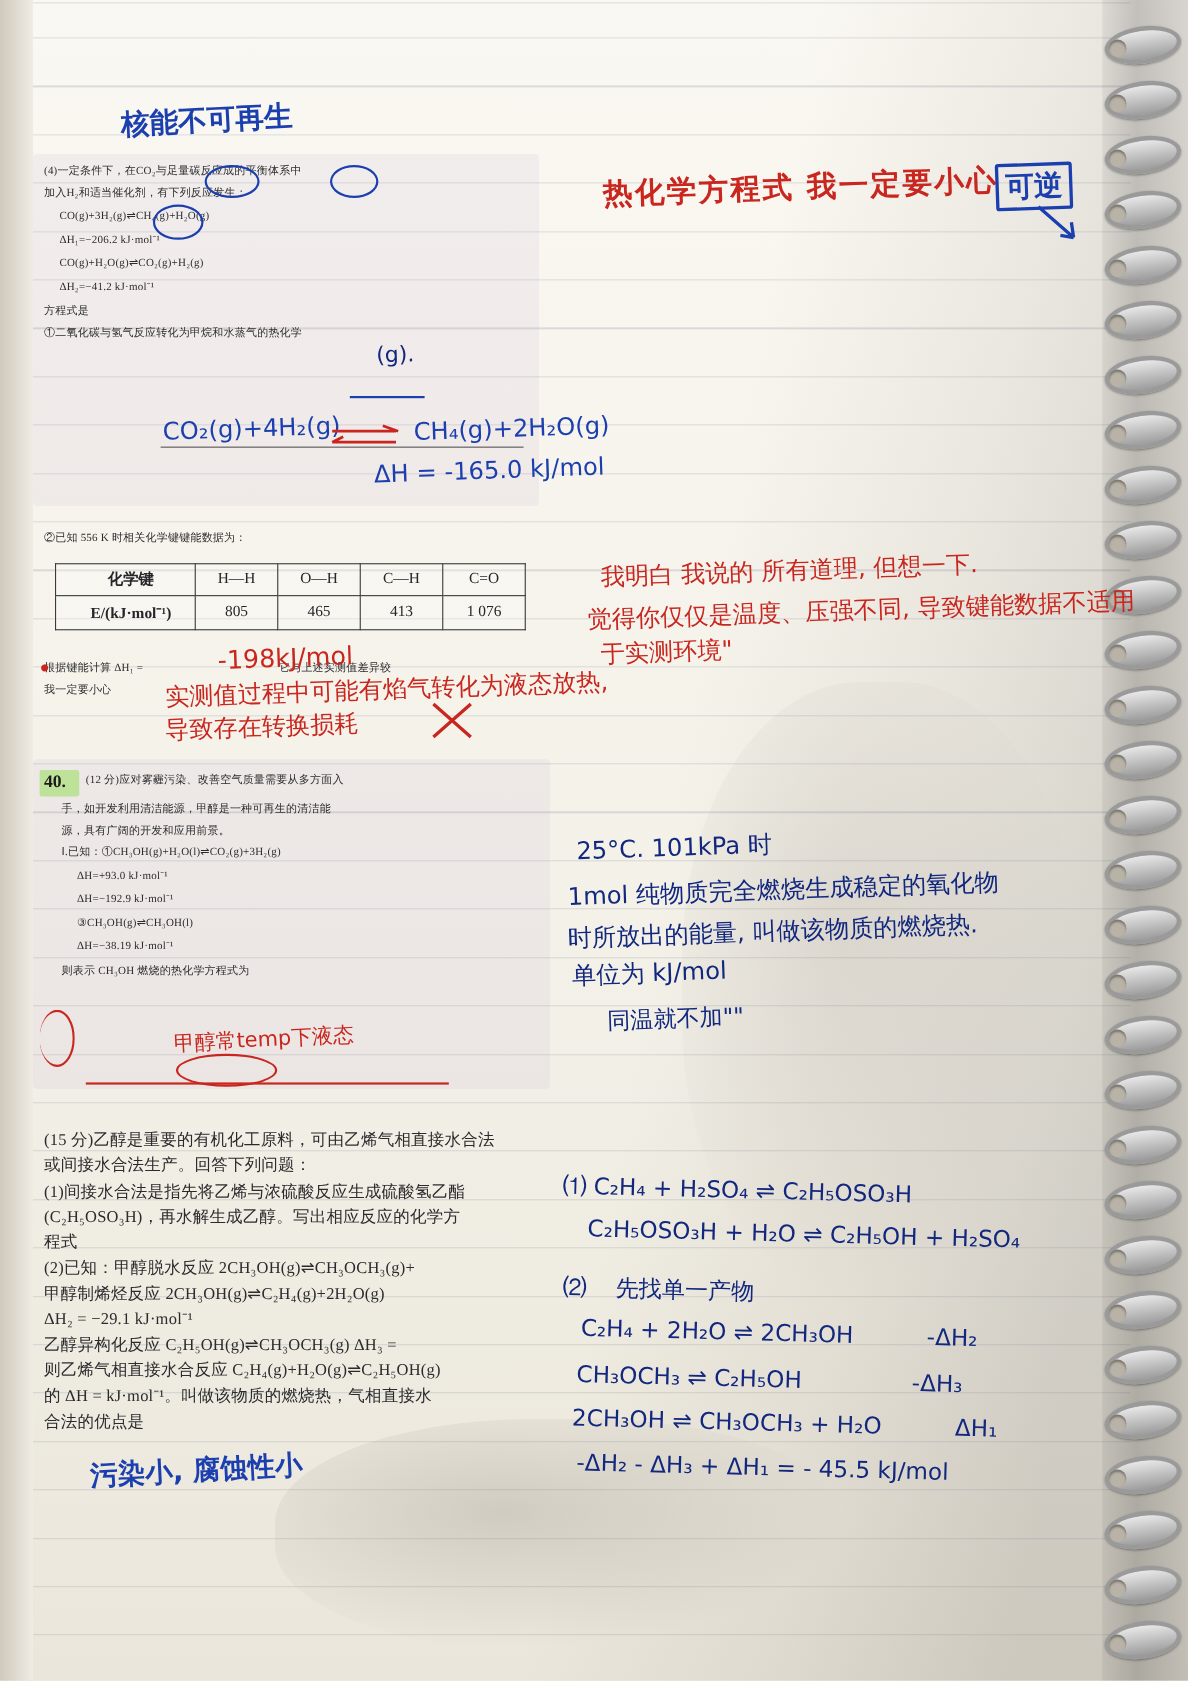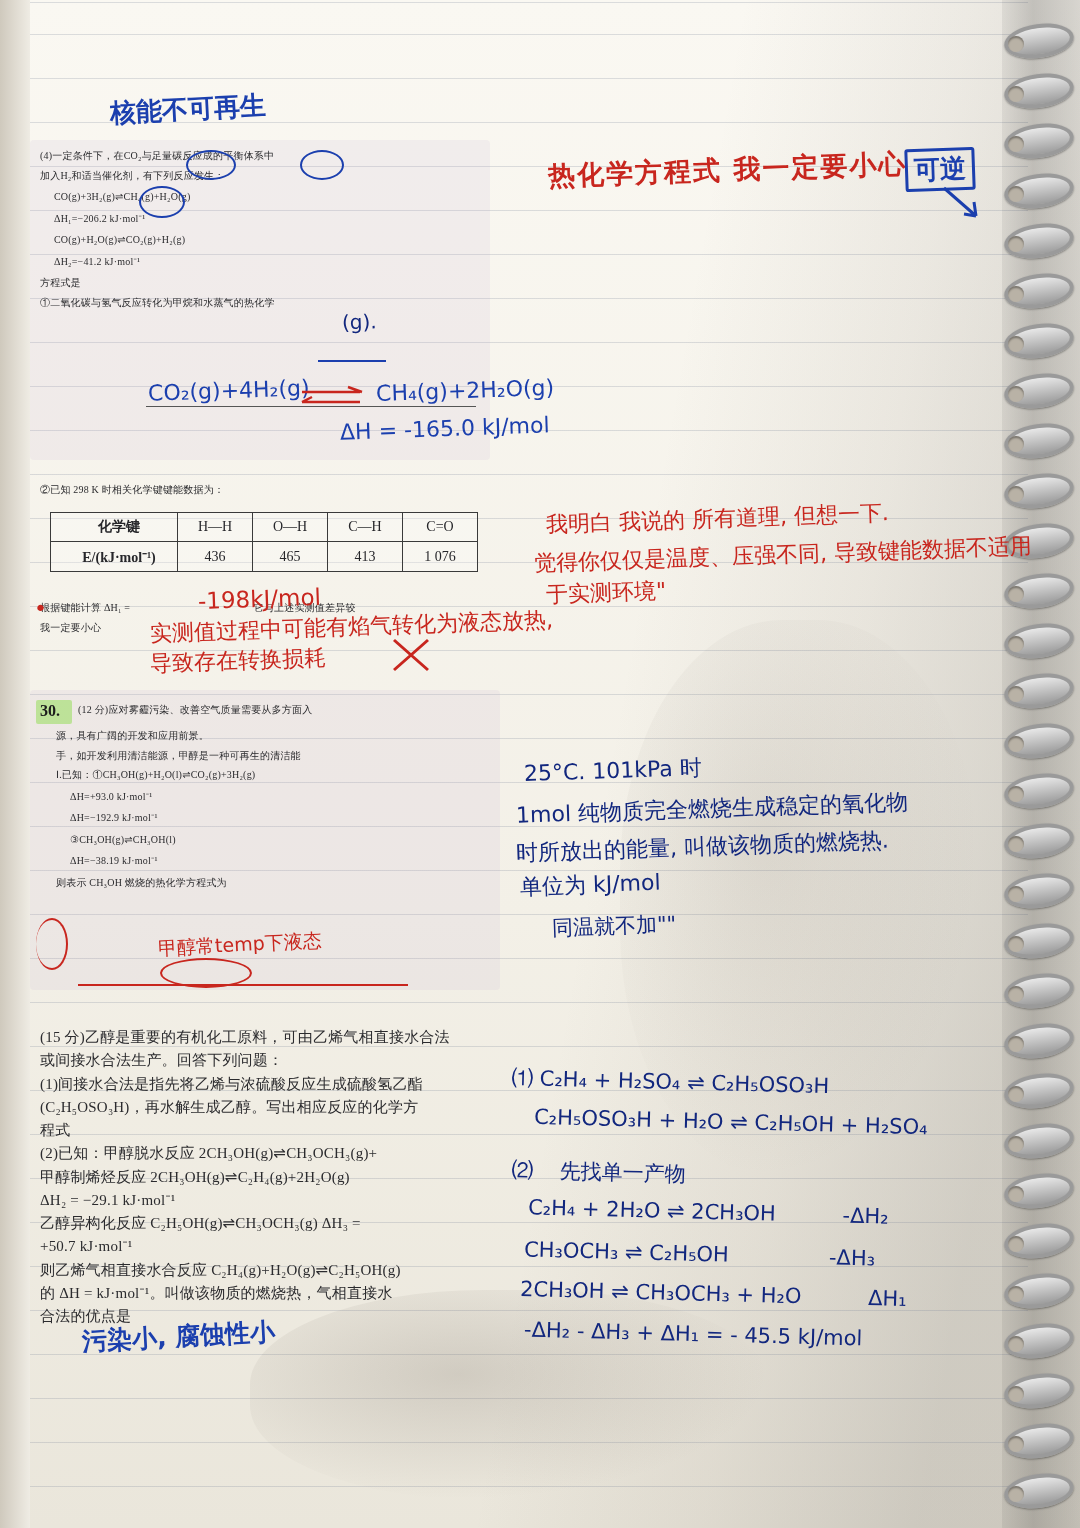--- a/index.html
+++ b/index.html
@@ -175,62 +175,62 @@
   </div>
 
   <div style="position:absolute;left:146px;top:406px;width:330px;border-top:1px solid #555;"></div>
 
   <div class="circle-mark" style="left:186px;top:150px;width:46px;height:26px;"></div>
   <div class="circle-mark" style="left:300px;top:150px;width:40px;height:26px;"></div>
   <div class="circle-mark" style="left:139px;top:186px;width:42px;height:28px;"></div>
   <div class="uline-blue" style="left:318px;top:360px;width:68px;"></div>
 
   <div class="printed blk" style="left:40px;top:480px;width:470px;">
-    <div>②已知 298 K 时相关化学键键能数据为：</div>
+    <div>②已知 556 K 时相关化学键键能数据为：</div>
   </div>
 
   <table class="bond" style="position:absolute;left:50px;top:512px;">
     <tbody>
         <tr>
       <td class="hd">化学键</td>
       <td>H—H</td>
       <td>O—H</td>
       <td>C—H</td>
       <td>C=O</td>
     </tr>
     <tr>
       <td class="hd">E/(kJ·mol⁻¹)</td>
-      <td>436</td>
+      <td>805</td>
       <td>465</td>
       <td>413</td>
       <td>1 076</td>
     </tr>
   </tbody>
     </table>
 
   <div class="printed blk" style="left:40px;top:598px;width:500px;">
     <div>
       <span>根据键能计算 ΔH₁ =</span>
       <span style="display:inline-block;width:118px;"></span>
       <span>它与上述实测值差异较</span>
     </div>
     <div>我一定要小心</div>
   </div>
 
   <div class="hl-green" style="left:36px;top:700px;width:36px;height:24px;"></div>
-  <div class="qnum" style="left:40px;top:702px;">30.</div>
+  <div class="qnum" style="left:40px;top:702px;">40.</div>
 
   <div class="printed blk" style="left:78px;top:700px;width:430px;">
     <div>
       <span>(12 分)</span><span>应对雾霾污染、改善空气质量需要从多方面入</span>
     </div>
   </div>
   <div class="printed blk" style="left:56px;top:726px;width:450px;">
+    <div>手，如开发利用清洁能源，甲醇是一种可再生的清洁能</div>
     <div>源，具有广阔的开发和应用前景。</div>
-    <div>手，如开发利用清洁能源，甲醇是一种可再生的清洁能</div>
     <div>Ⅰ.已知：①CH₃OH(g)+H₂O(l)⇌CO₂(g)+3H₂(g)</div>
     <span class="eq">ΔH=+93.0 kJ·mol⁻¹</span>
     <span class="eq">ΔH=−192.9 kJ·mol⁻¹</span>
     <div style="margin-left:14px;">③CH₃OH(g)⇌CH₃OH(l)</div>
     <span class="eq">ΔH=−38.19 kJ·mol⁻¹</span>
     <div>则表示 CH₃OH 燃烧的热化学方程式为</div>
   </div>
   <div class="circle-red" style="left:36px;top:918px;width:30px;height:48px;border-left:none;"></div>
   <div class="circle-red" style="left:160px;top:958px;width:88px;height:26px;"></div>
   <div class="uline-red" style="left:78px;top:984px;width:330px;"></div>
@@ -238,21 +238,20 @@
   <div class="printed blk" style="left:40px;top:1026px;width:470px;line-height:1.55;font-size:15px;">
     <div>(15 分)乙醇是重要的有机化工原料，可由乙烯气相直接水合法</div>
     <div>或间接水合法生产。回答下列问题：</div>
     <div>(1)间接水合法是指先将乙烯与浓硫酸反应生成硫酸氢乙酯</div>
     <div>(C₂H₅OSO₃H)，再水解生成乙醇。写出相应反应的化学方</div>
     <div>程式</div>
     <div>(2)已知：甲醇脱水反应   2CH₃OH(g)⇌CH₃OCH₃(g)+</div>
     <div>甲醇制烯烃反应   2CH₃OH(g)⇌C₂H₄(g)+2H₂O(g)</div>
     <div>ΔH₂ = −29.1 kJ·mol⁻¹</div>
     <div>乙醇异构化反应   C₂H₅OH(g)⇌CH₃OCH₃(g)   ΔH₃ =</div>
-    <div>+50.7 kJ·mol⁻¹</div>
     <div>则乙烯气相直接水合反应 C₂H₄(g)+H₂O(g)⇌C₂H₅OH(g)</div>
     <div>的 ΔH =         kJ·mol⁻¹。叫做该物质的燃烧热，气相直接水</div>
     <div>合法的优点是</div>
   </div>
 
   <div class="hw blue rot-3" style="left:110px;top:92px;font-size:26px;font-weight:bold;">核能不可再生</div>
 
   <div class="hw red rot-2" style="left:548px;top:152px;font-size:27px;font-weight:bold;letter-spacing:2px;">热化学方程式 我一定要小心</div>
   <div class="hw blue boxed rot-2" style="left:905px;top:148px;font-size:26px;font-weight:bold;">可逆</div>
   <svg style="position:absolute;left:940px;top:186px;" width="60" height="40">

